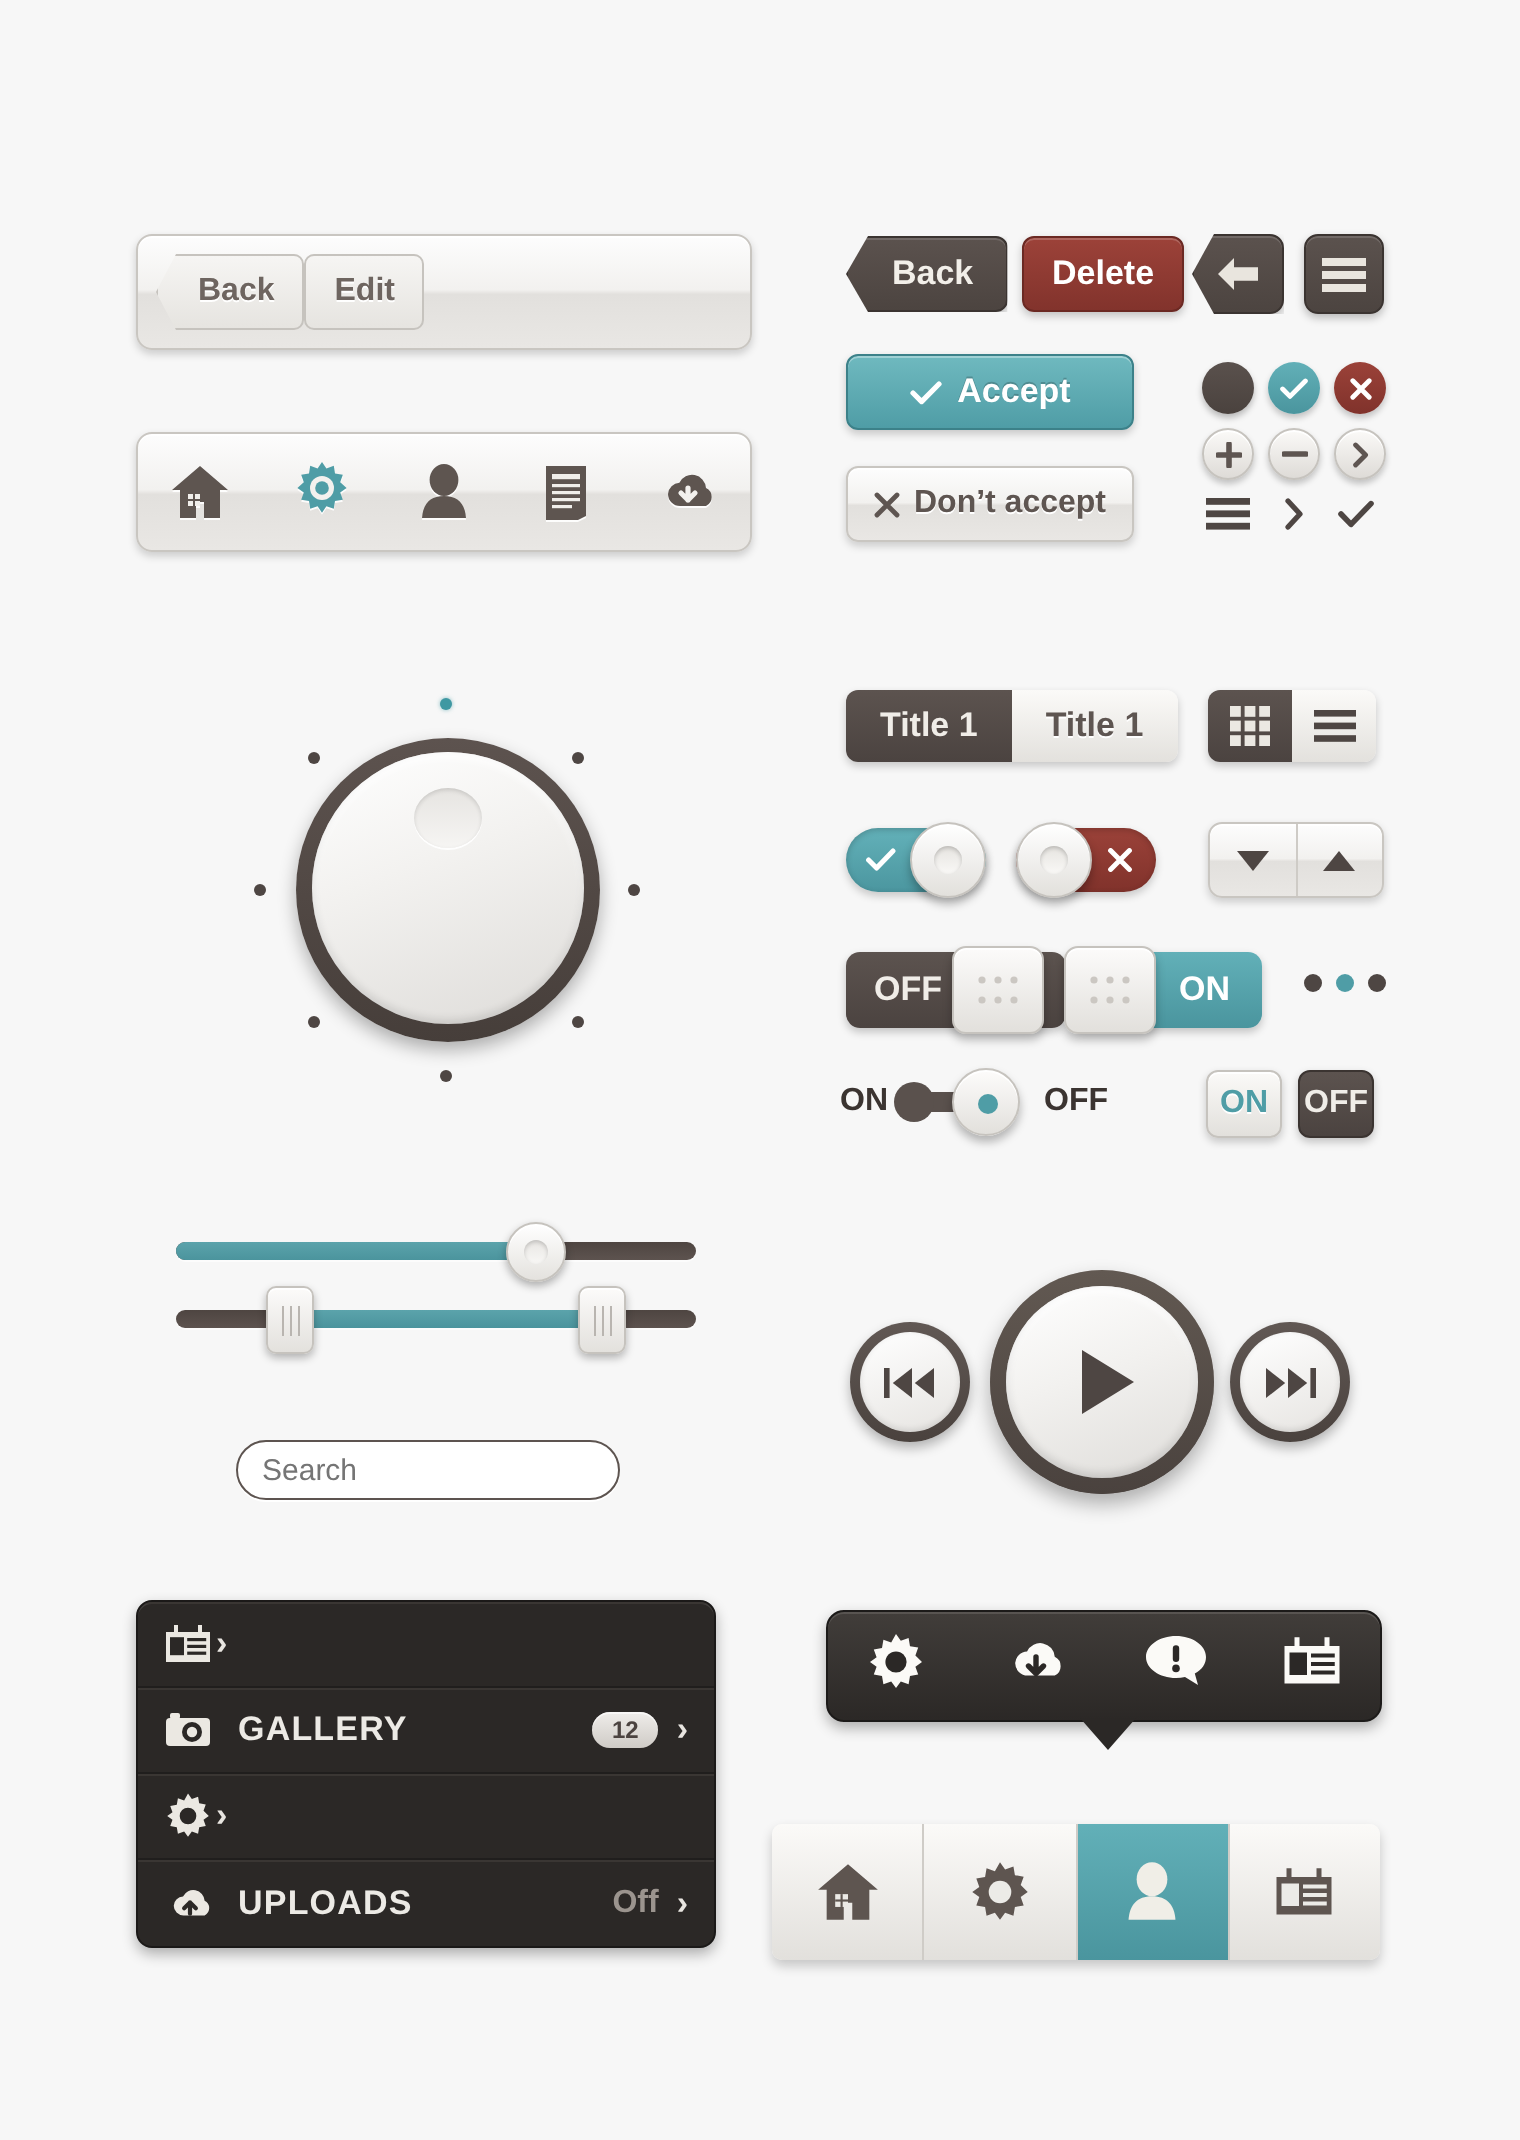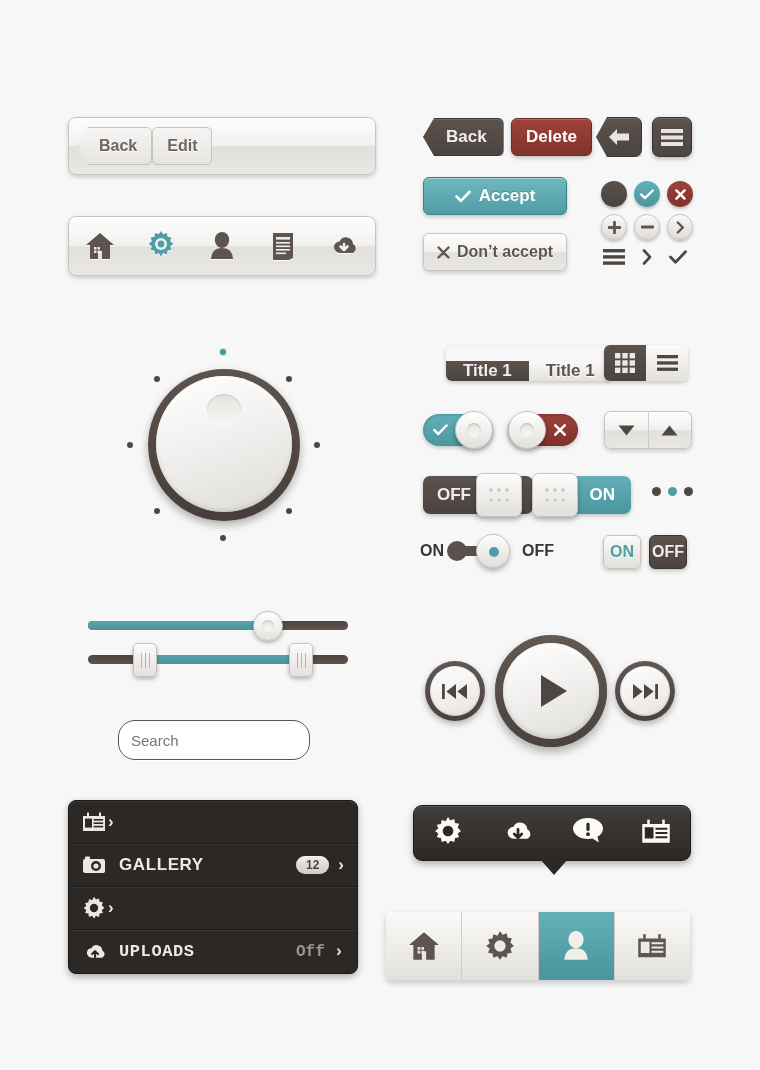--- a/index.html
+++ b/index.html
@@ -82,33 +82,33 @@
     background:linear-gradient(180deg,#ffffff,#e4e2de);
     border:1px solid #c6c3be; box-shadow:0 2px 4px rgba(0,0,0,.3), 0 1px 0 #fff inset; }
   .sl-knob::after { content:""; position:absolute; left:8px; top:8px; width:12px; height:12px; border-radius:50%;
     background:linear-gradient(180deg,#e8e6e3,#f8f7f5); box-shadow:0 1px 2px rgba(0,0,0,.18) inset; }
   .rng-knob { position:absolute; width:24px; height:34px; border-radius:5px;
     background:linear-gradient(180deg,#fcfbfa,#e3e1dd); border:1px solid #c6c3be;
     box-shadow:0 2px 4px rgba(0,0,0,.28), 0 1px 0 #fff inset; }
   .rng-knob i { position:absolute; top:9px; width:1px; height:15px; background:#b9b5b0; }
 
   
-  .search { left:118px; top:720px; width:192px; height:40px; border-radius:17px;
+  .search { left:118px; top:720px; width:192px; height:30px; border-radius:17px;
     background:#fff; border:1.5px solid #5d5450;
     box-shadow:0 1px 0 #fff; display:flex; align-items:center; padding:0 12px; }
   .search input { border:0; outline:0; background:transparent; flex:1; font-size:15px;
     color:#7d7671; font-family:"Liberation Sans", sans-serif; }
 
   
   .menu { left:68px; top:800px; width:290px; border-radius:8px; overflow:hidden;
     background:#2b2826; border:1px solid #1b1918;
     box-shadow:0 3px 7px rgba(0,0,0,.3), 0 1px 0 rgba(255,255,255,.1) inset; }
   .menu-row { height:43px; display:flex; align-items:center; padding:0 13px;
     border-bottom:1px solid #201e1d; box-shadow:0 1px 0 #3a3633 inset; }
-  .menu-row:last-child { border-bottom:0;font-family:Liberation Mono, monospace; }
+  .menu-row:last-child { border-bottom:0; }
   .menu-ico { width:26px; display:flex; align-items:center; }
   .menu-label { flex:1; margin-left:11px; color:#eceae5; font-size:17px; font-weight:bold; letter-spacing:.6px; }
   .badge { background:linear-gradient(180deg,#efedea,#cfcbc6); color:#4b4340;
     font-size:12px; font-weight:bold; border-radius:9px; padding:2px 10px; margin-right:9px;
     box-shadow:0 1px 0 rgba(255,255,255,.6) inset; }
   .menu-val { color:#9b948e; font-size:16px; font-weight:bold; margin-right:9px; }
   .chev { color:#e8e5e0; font-size:17px; font-weight:bold; }
 
   
   .btn-back { left:423px; top:118px; height:38px; padding:0 16px 0 22px; display:flex; align-items:center;
@@ -130,22 +130,22 @@
 
   .cbt { position:absolute; width:26px; height:26px; border-radius:50%;
     display:flex; align-items:center; justify-content:center; }
   .cbt.dark { background:linear-gradient(180deg,#5a514d,#4a423e); box-shadow:0 2px 3px rgba(0,0,0,.25); }
   .cbt.tl { background:linear-gradient(180deg,#62b0b8,#4a959e); box-shadow:0 2px 3px rgba(0,0,0,.22); }
   .cbt.rd { background:linear-gradient(180deg,#9b4239,#80322b); box-shadow:0 2px 3px rgba(0,0,0,.22); }
   .cbt.lt { background:linear-gradient(180deg,#fbfaf8,#dedbd7); border:1px solid #c6c3be;
     box-shadow:0 2px 3px rgba(0,0,0,.22), 0 1px 0 #fff inset; }
 
   
-  .seg { left:446px; top:345px; height:36px; display:flex; border-radius:6px; overflow:hidden;
-    box-shadow:0 2px 4px rgba(0,0,0,.2);align-items:flex-end; }
+  .seg { left:423px; top:345px; height:36px; display:flex; border-radius:6px; overflow:hidden;
+    box-shadow:0 2px 4px rgba(0,0,0,.2); }
   .seg-a { background:linear-gradient(180deg,#5c534f,#4b4340); color:#f0ede8;
     padding:0 17px; display:flex; align-items:center; font-size:17px; font-weight:bold; }
   .seg-b { background:linear-gradient(180deg,#fbfaf8,#e3e1dd); color:#5e5551;
     padding:0 17px; display:flex; align-items:center; font-size:17px; font-weight:bold; text-shadow:0 1px 0 #fff; }
   .viewseg { left:604px; top:345px; height:36px; display:flex; border-radius:6px; overflow:hidden;
     box-shadow:0 2px 4px rgba(0,0,0,.2); }
   .viewseg > div { width:42px; display:flex; align-items:center; justify-content:center; }
   .vs-a { background:linear-gradient(180deg,#5c534f,#4b4340); }
   .vs-b { background:linear-gradient(180deg,#fbfaf8,#e3e1dd); }
 

